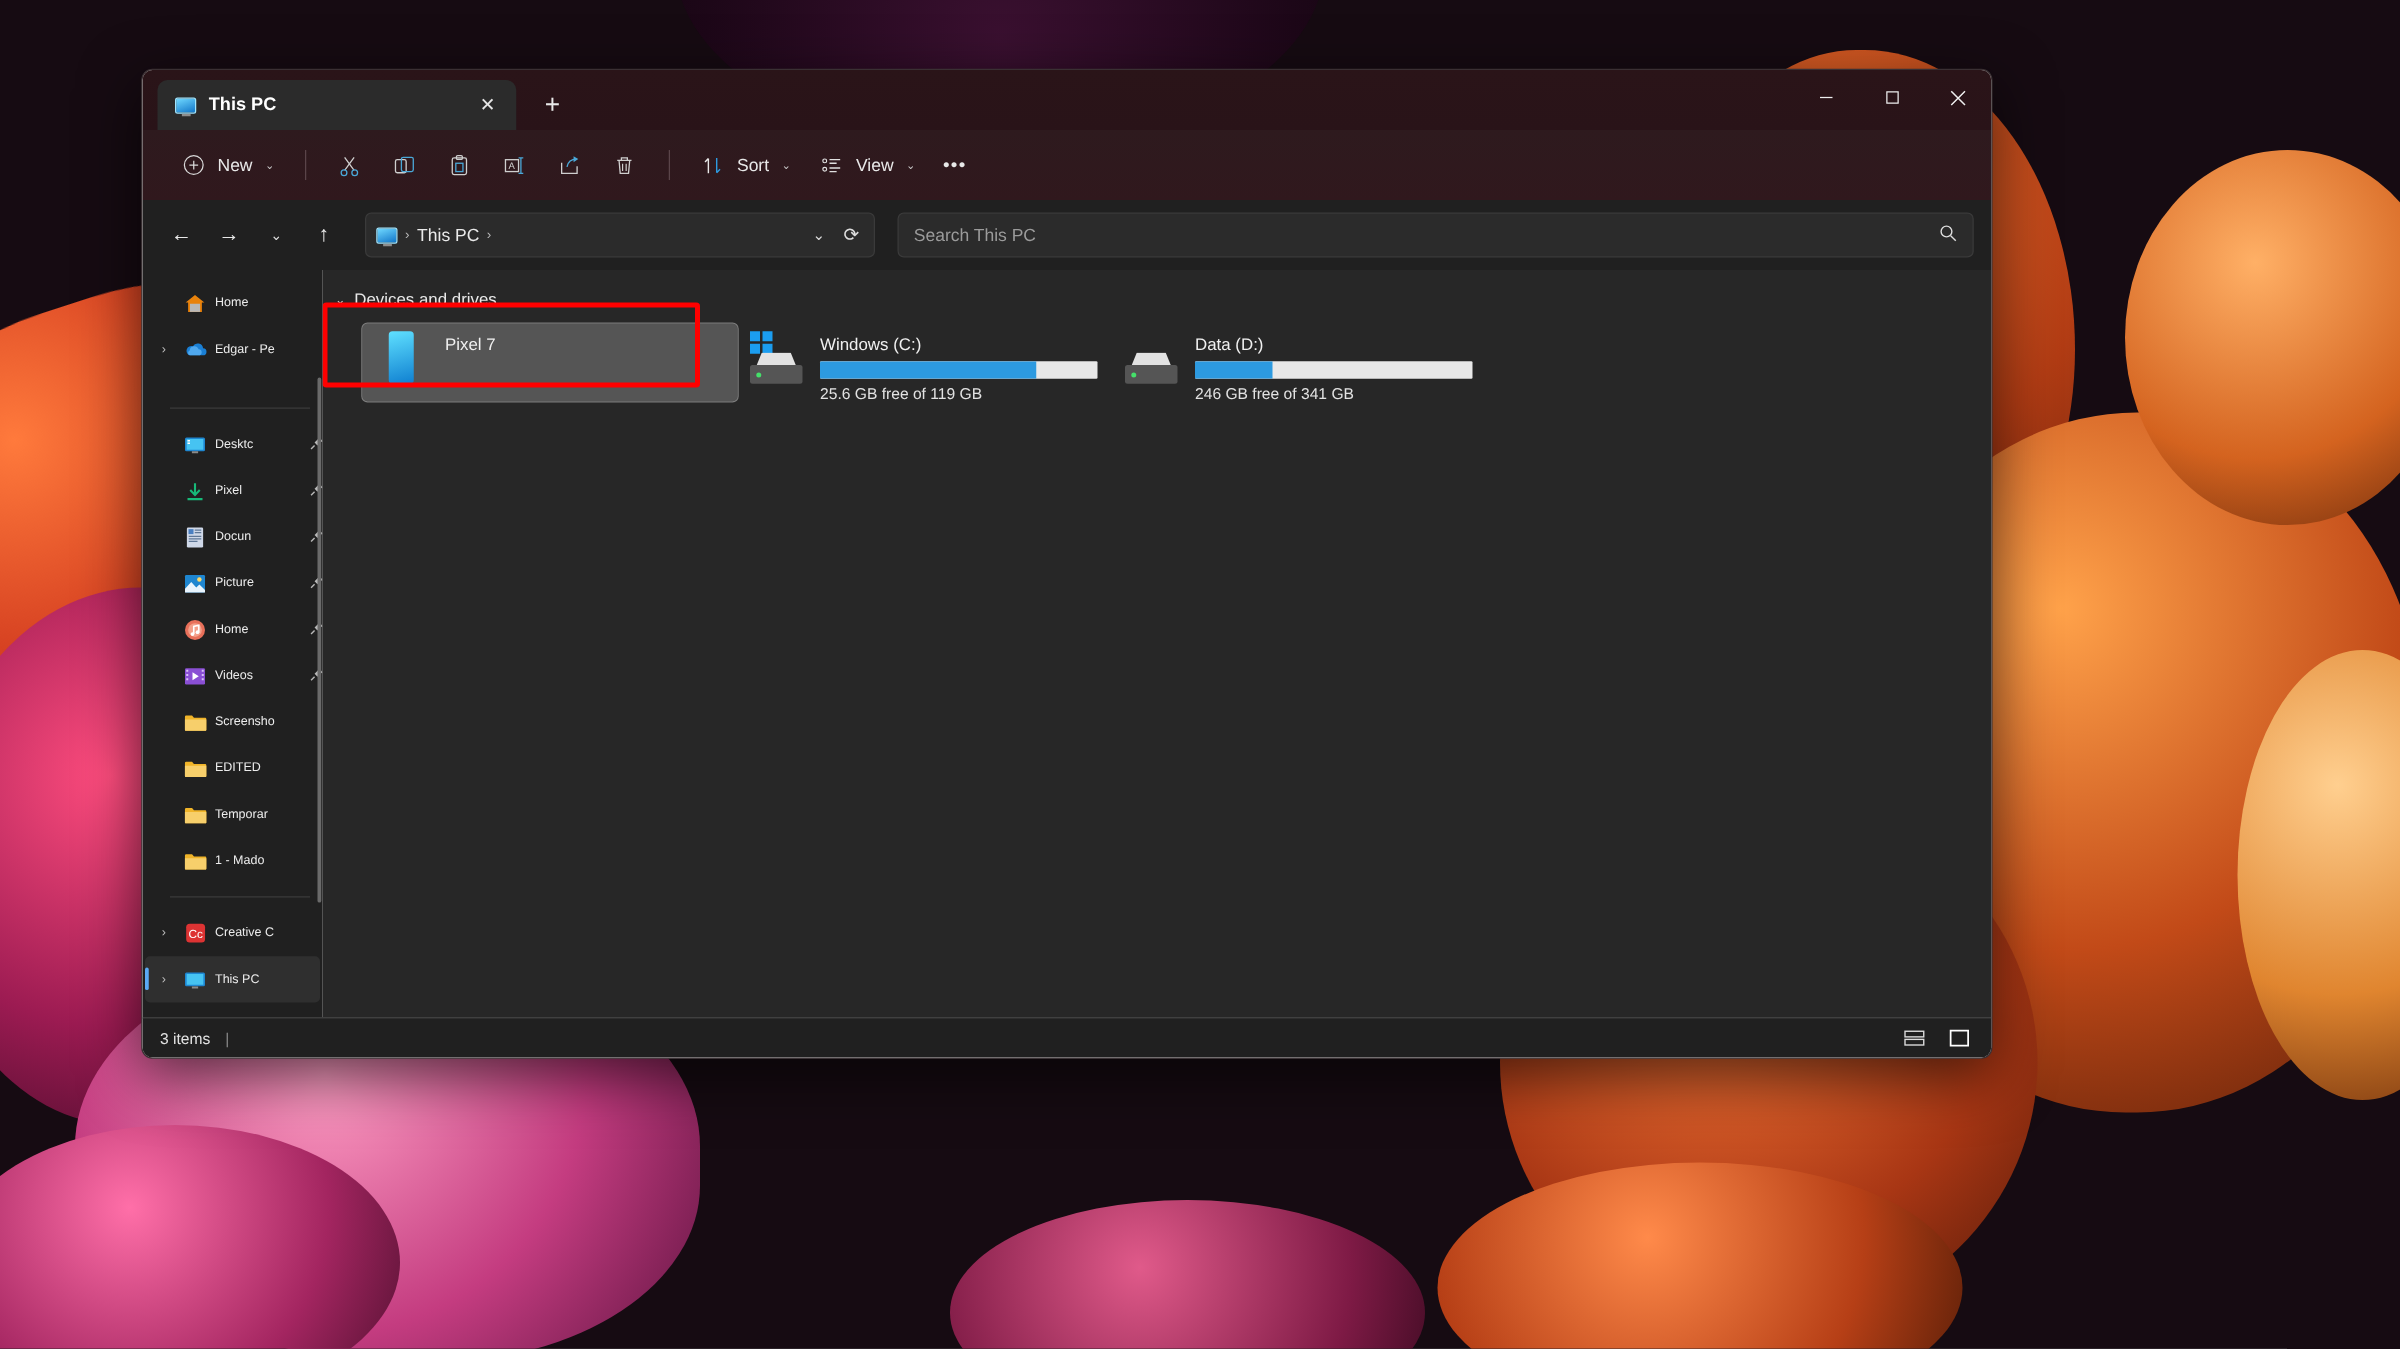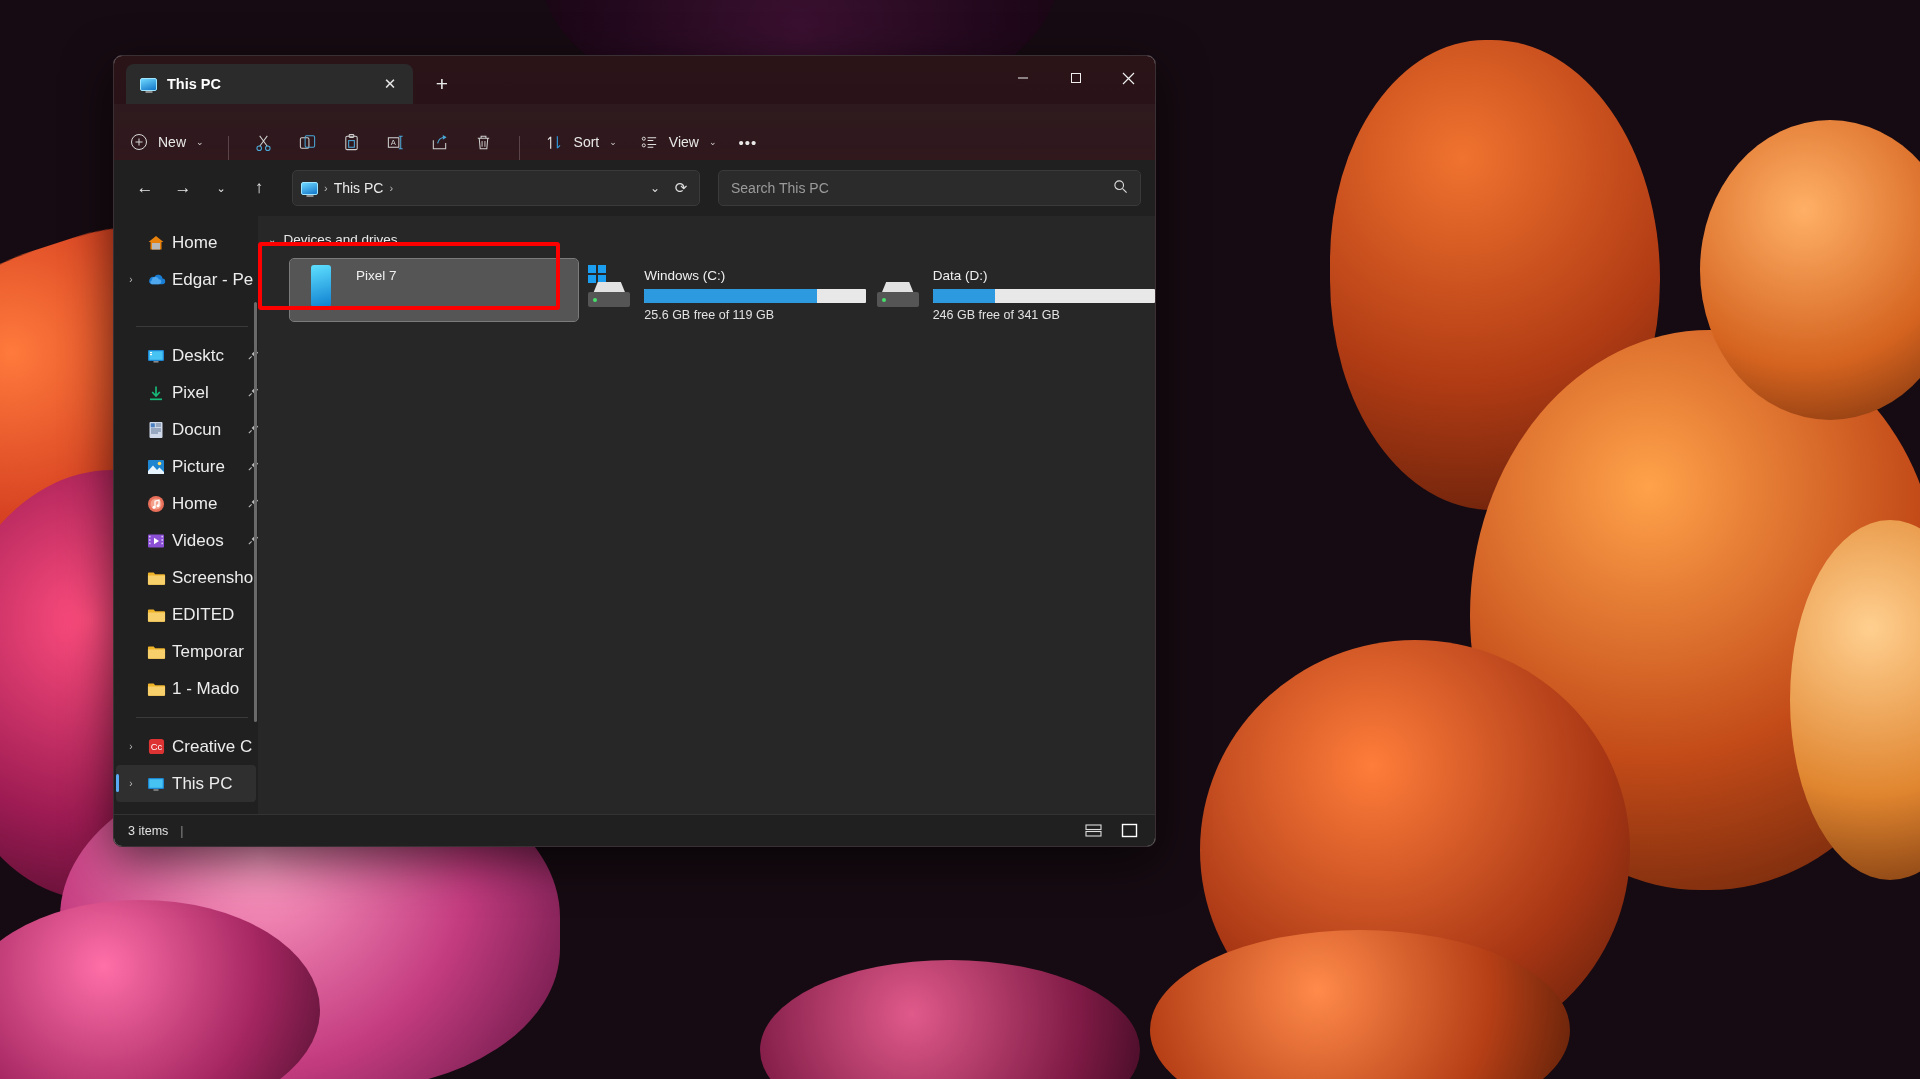--- a/index.html
+++ b/index.html
@@ -49,21 +49,21 @@
   .b11 { left: 1150px; top: 930px; width: 420px; height: 200px;
         background: radial-gradient(circle at 40% 30%, #ff8a4a, #b63f16 60%, #531c07 100%);
         border-radius: 50%; }
   .b12 { left: 760px; top: 960px; width: 380px; height: 180px;
         background: radial-gradient(circle at 40% 30%, #e05a8a, #7e1a45 65%, #3a0a20 100%);
         border-radius: 50%; }
 
   
   .window {
     position: absolute; left: 113px; top: 55px;
-    width: 1043px; height: 792px;
+    width: 1481px; height: 792px;
     background: #e5e5e5;
     border-radius: 9px;
     box-shadow: 0 14px 48px rgba(0,0,0,.62);
     overflow: hidden;
     display: flex; flex-direction: column;
     border: 1px solid #3a3033;
   }
 
   
   .titlebar {
@@ -90,21 +90,21 @@
   }
   .wincontrols { position: absolute; right: 0; top: 0; display: flex; }
   .wc { width: 53px; height: 44px; display: flex; align-items: center;
         justify-content: center; color: #eee; font-size: 13px; }
   .wc.close { font-size: 16px; }
 
   
   .toolbar {
     height: 56px; flex: 0 0 56px;
     background: linear-gradient(180deg, #2e1a1e, #30181d);
-    display: flex; align-items: flex-end; padding: 0 4px; gap: 2px;
+    display: flex; align-items: center; padding: 0 20px; gap: 2px;
   }
   .tb-btn {
     height: 36px; display: flex; align-items: center; gap: 8px;
     padding: 0 10px; border-radius: 5px; color: #e8e8e8; font-size: 14px;
   }
   .tb-icon { width: 22px; height: 22px; display: flex;
              align-items: center; justify-content: center; }
   .tb-sep { width: 1px; height: 24px; background: #5a4449; margin: 0 12px; }
   .chev { font-size: 9px; color: #cfcfcf; margin-left: 2px; }
 
@@ -152,21 +152,21 @@
   }
   .sb-item.sel { background: #2f2f2f; }
   .sb-item.sel::before {
     content: ''; position: absolute; left: 0; top: 9px;
     width: 3px; height: 18px; background: #5aa9f5; border-radius: 2px;
   }
   .sb-exp { width: 18px; flex: 0 0 18px; text-align: center;
             color: #bdbdbd; font-size: 10px; }
   .sb-ic { width: 20px; flex: 0 0 20px; height: 20px;
            display: flex; align-items: center; justify-content: center; }
-  .sb-label { color: #ececec; font-size: 17px; white-space: nowrap; }
+  .sb-label { color: #ececec; font-size: 10px; white-space: nowrap; }
   .sb-pin { position: absolute; right: -4px; color: #b9b9b9; font-size: 12px; }
   .sb-div { height: 1px; background: #3a3a3a; margin: 10px 10px 10px 22px; }
   .sb-gap { height: 18px; }
   .sb-scroll {
     position: absolute; right: 1px; top: 86px;
     width: 3px; height: 420px; background: #6a6a6a; border-radius: 2px;
   }
 
   .content { flex: 1; background: #272727; position: relative;
              padding: 16px 0 0 10px; overflow: hidden; }

